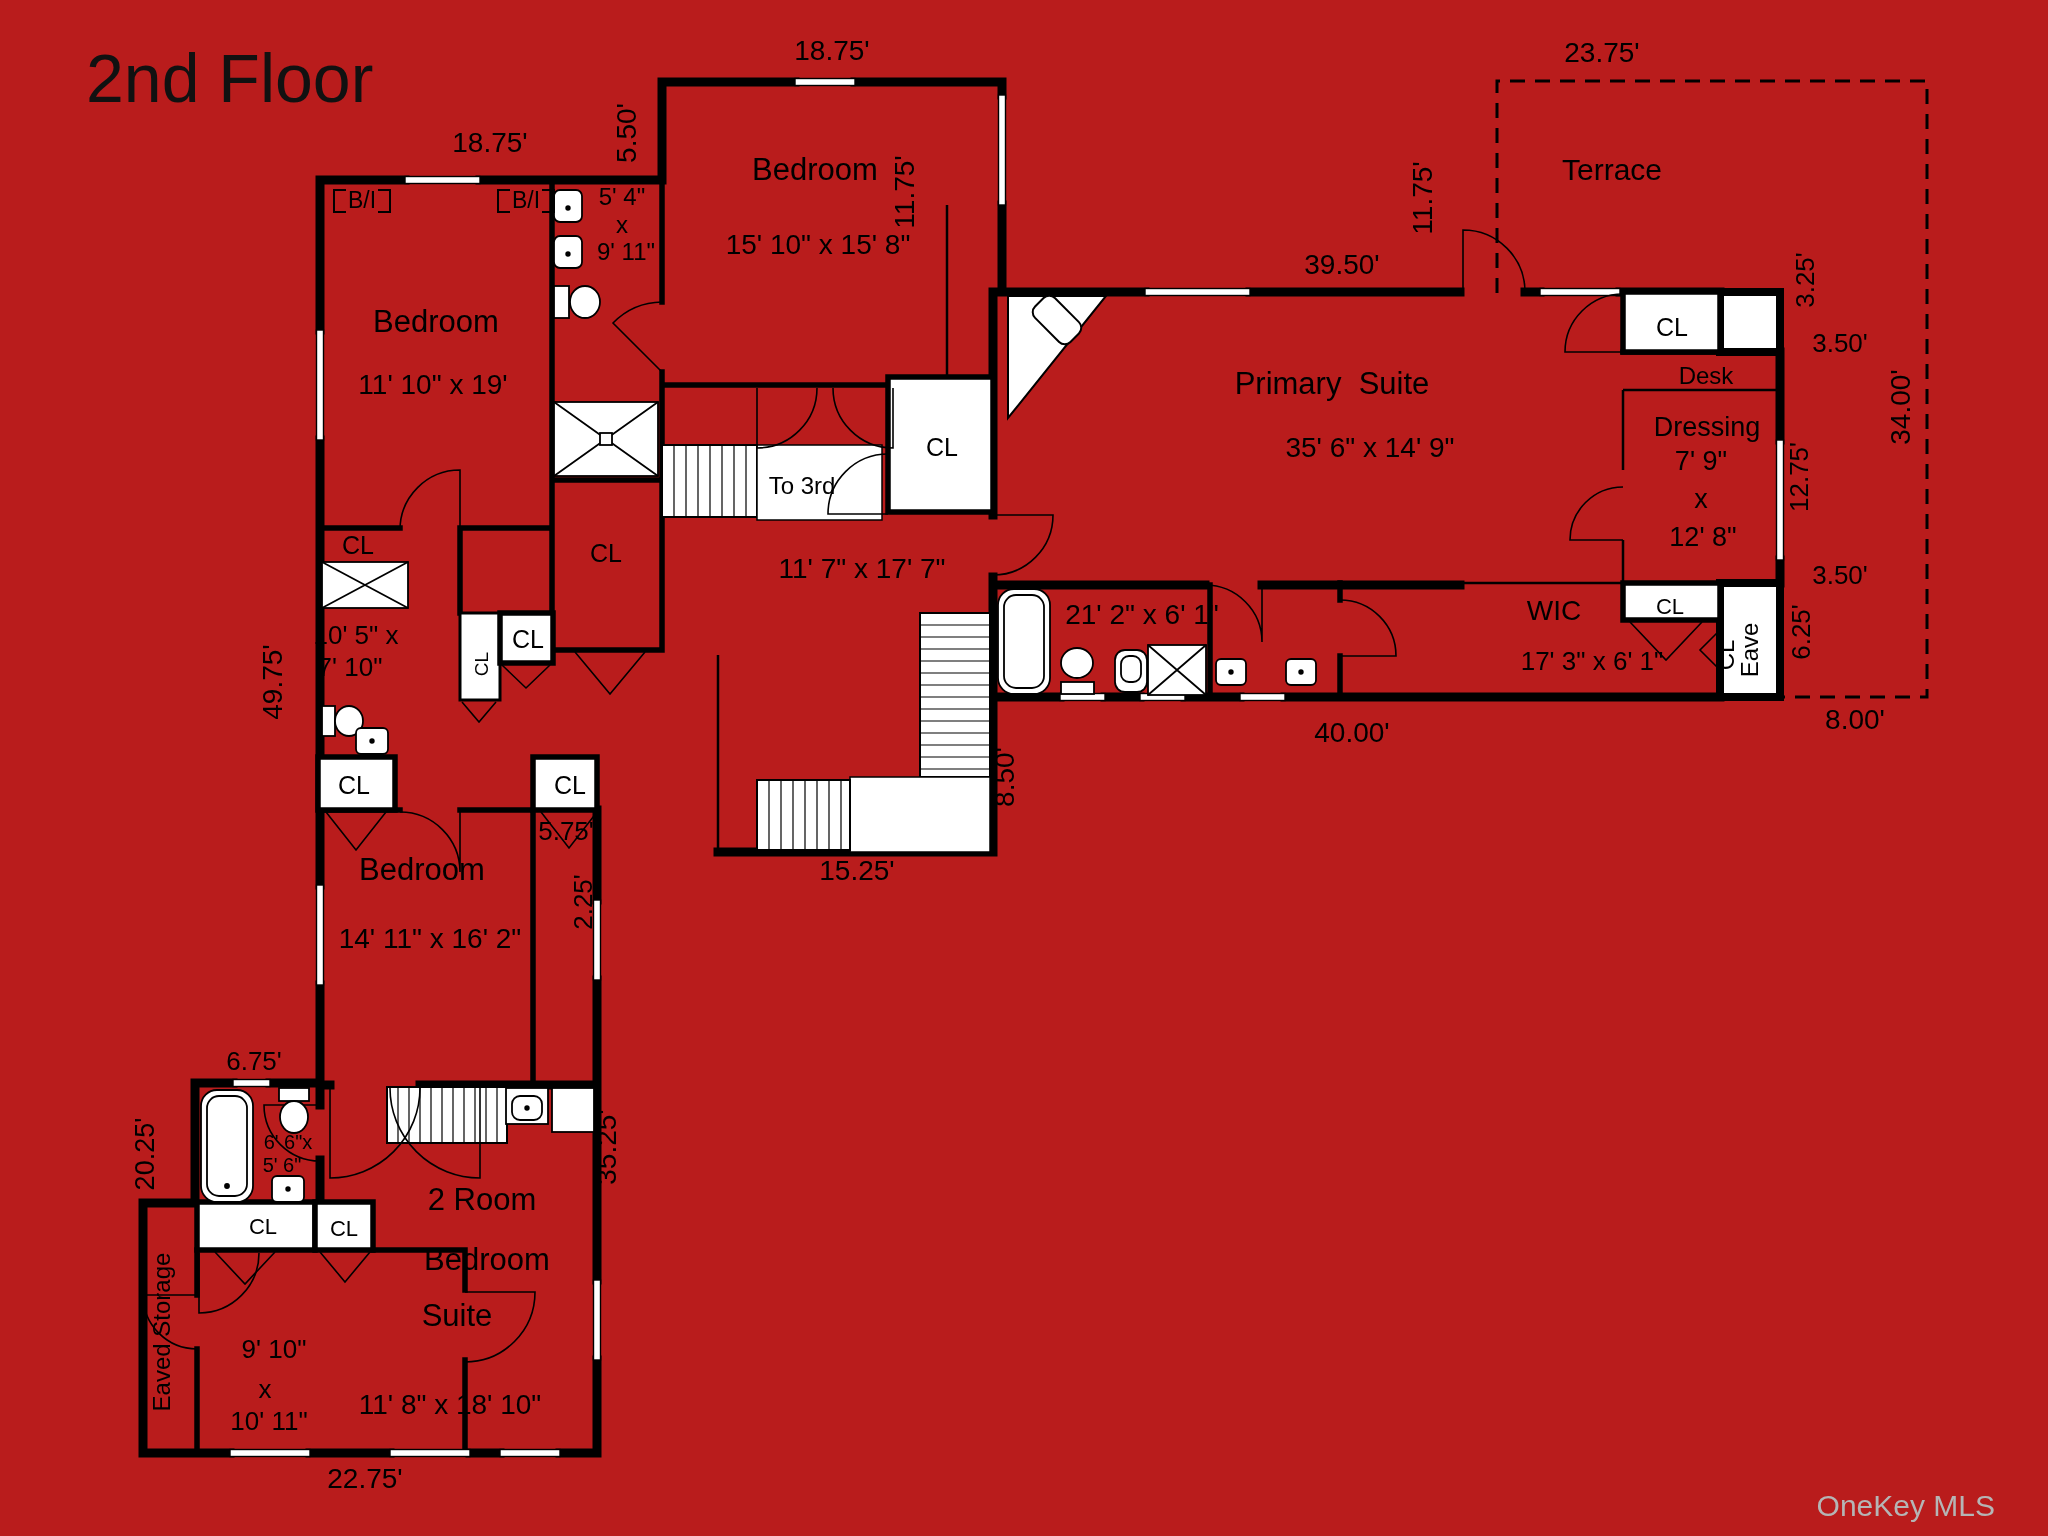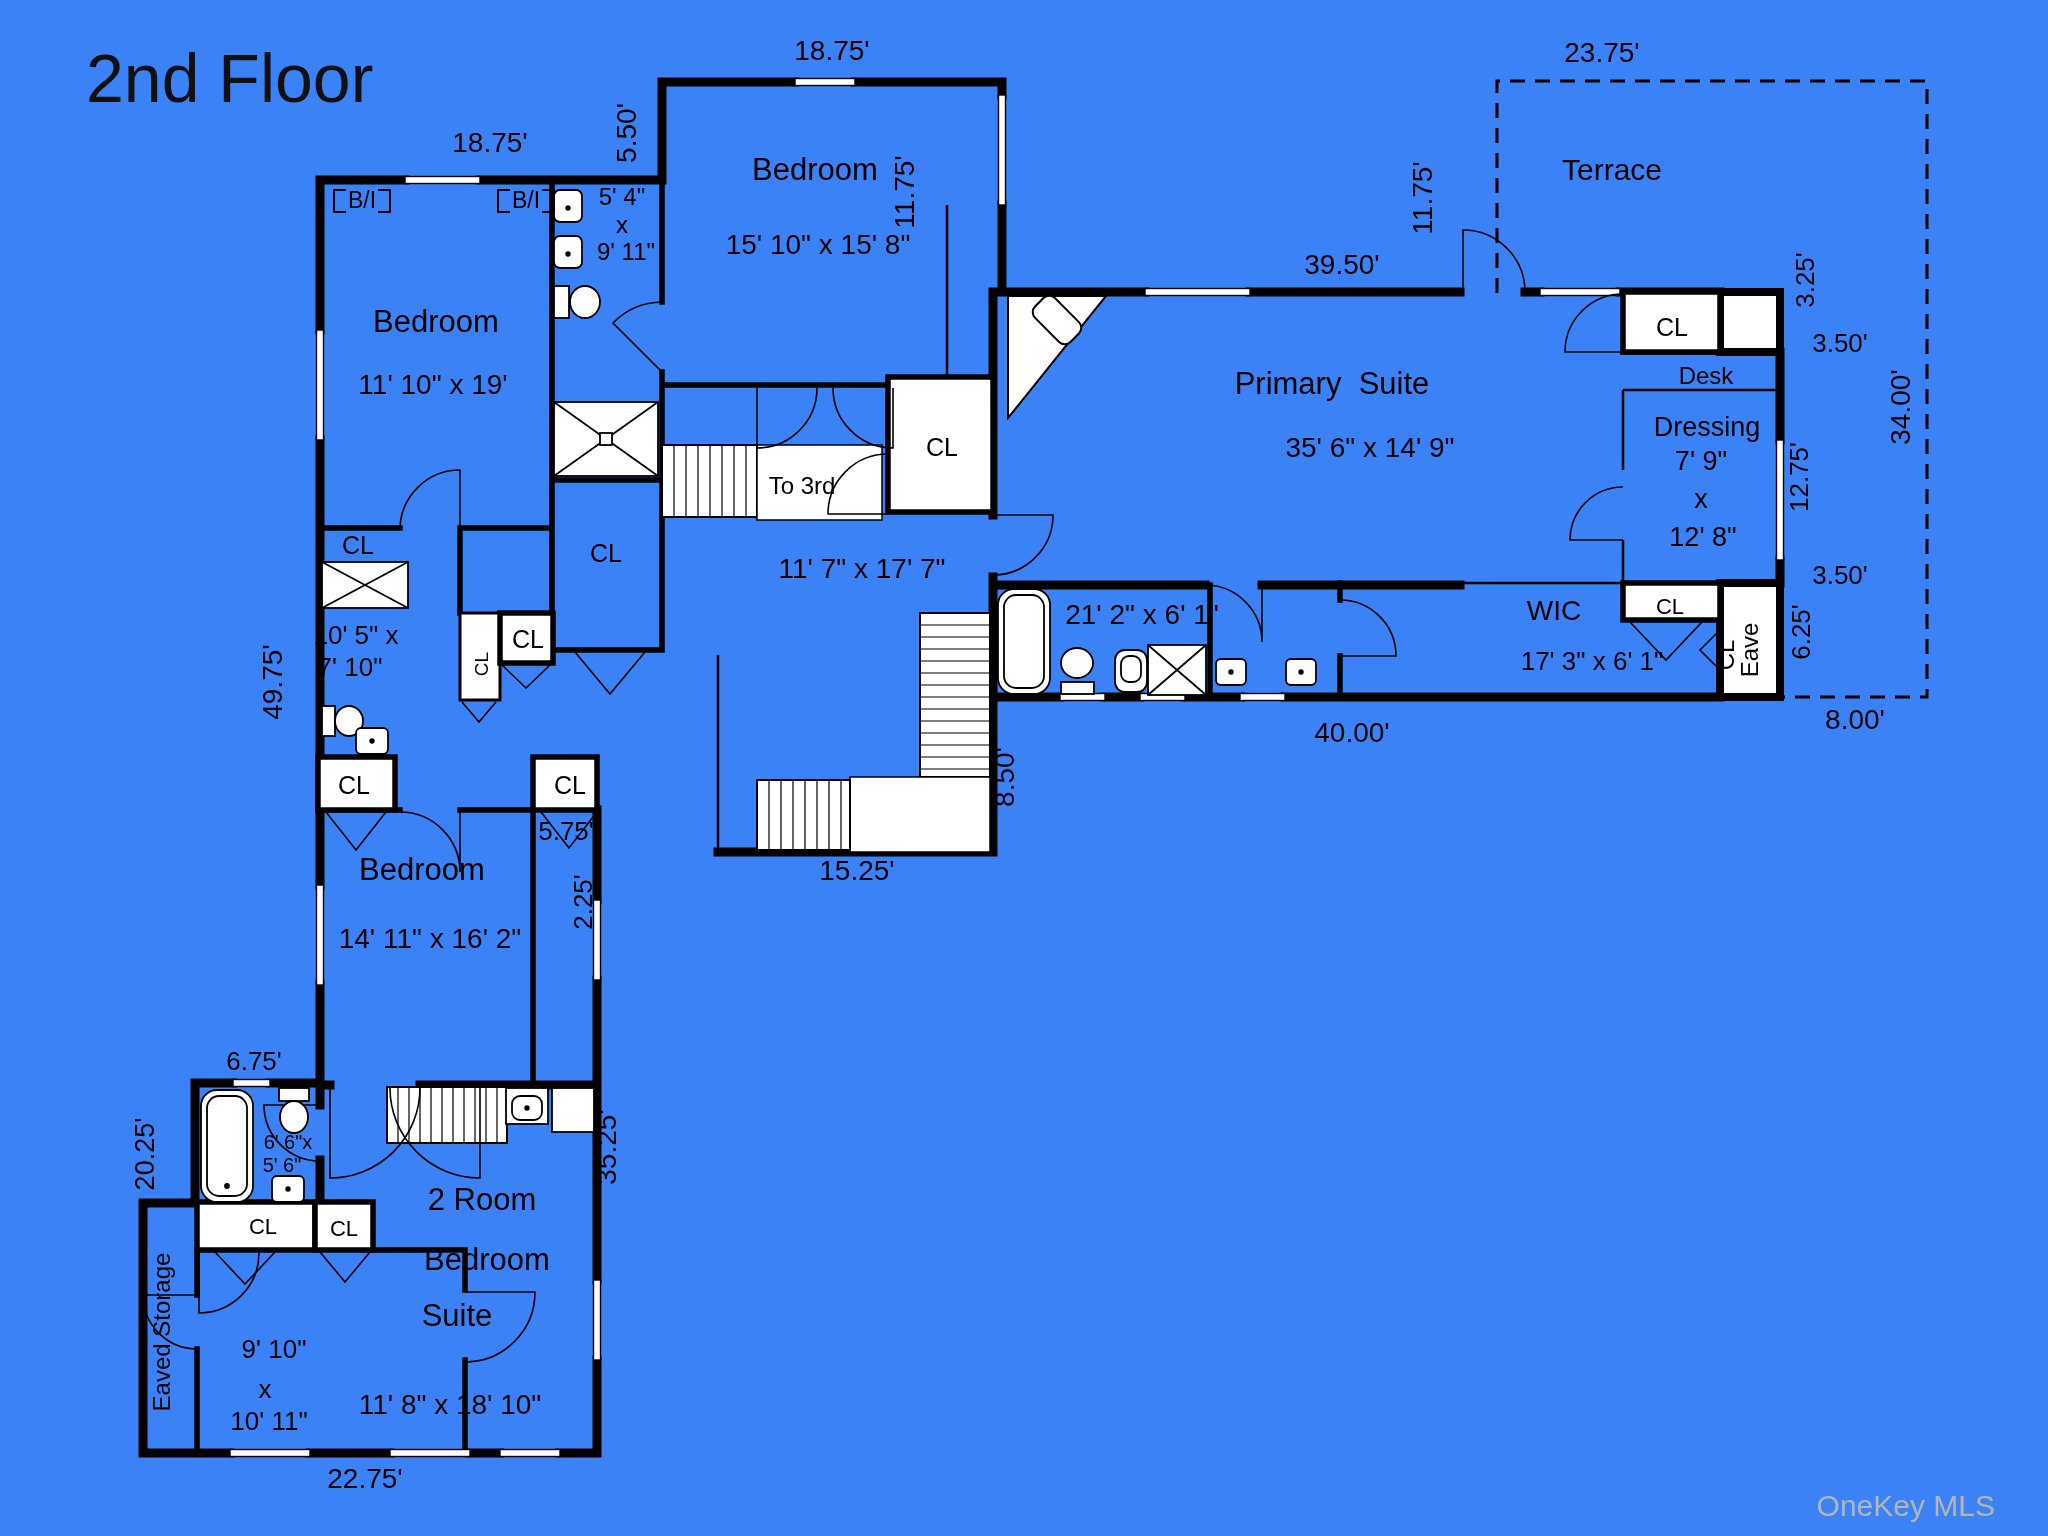--- a/index.html
+++ b/index.html
@@ -1,16 +1,16 @@
 <!DOCTYPE html>
 <html><head>
 <meta charset="utf-8">
 <style>
   html,body{margin:0;padding:0;background:#fff;}
-  .page{position:relative;width:2048px;height:1536px;background:#3b82f6;overflow:hidden;}
+  .page{position:relative;width:2048px;height:1536px;background:#b91c1c;overflow:hidden;}
   svg text{font-family:"Liberation Sans",sans-serif;fill:#000;white-space:pre;}
   .title{font-size:68px;fill:#111;}
   .room{font-size:31px;}
   .dims{font-size:28px;}
   .dim{font-size:27px;}
   .cl{font-size:25px;}
   .small{font-size:20px;}
   .wm{font-size:30px;fill:#b5b5b5;}
 </style>
 </head>

